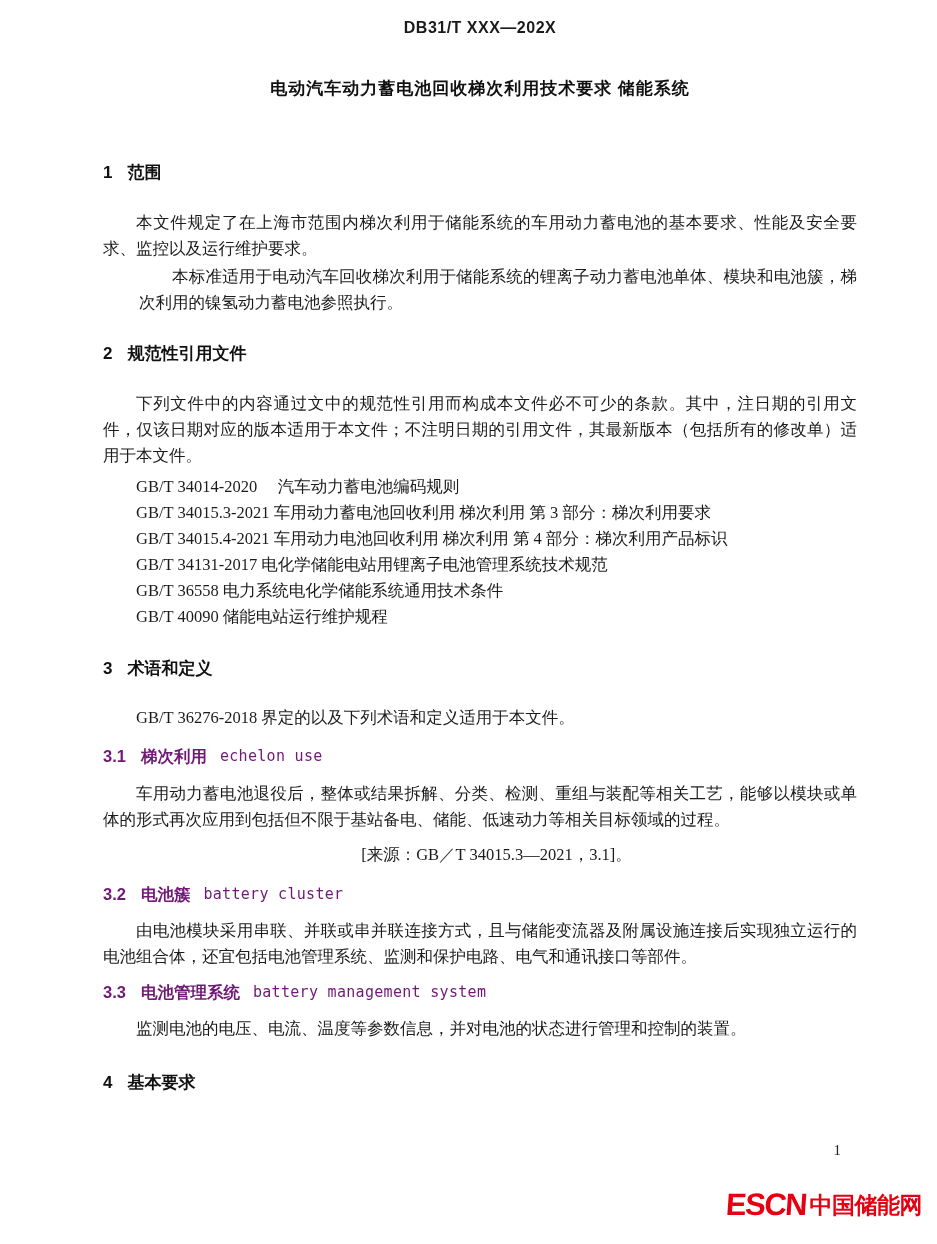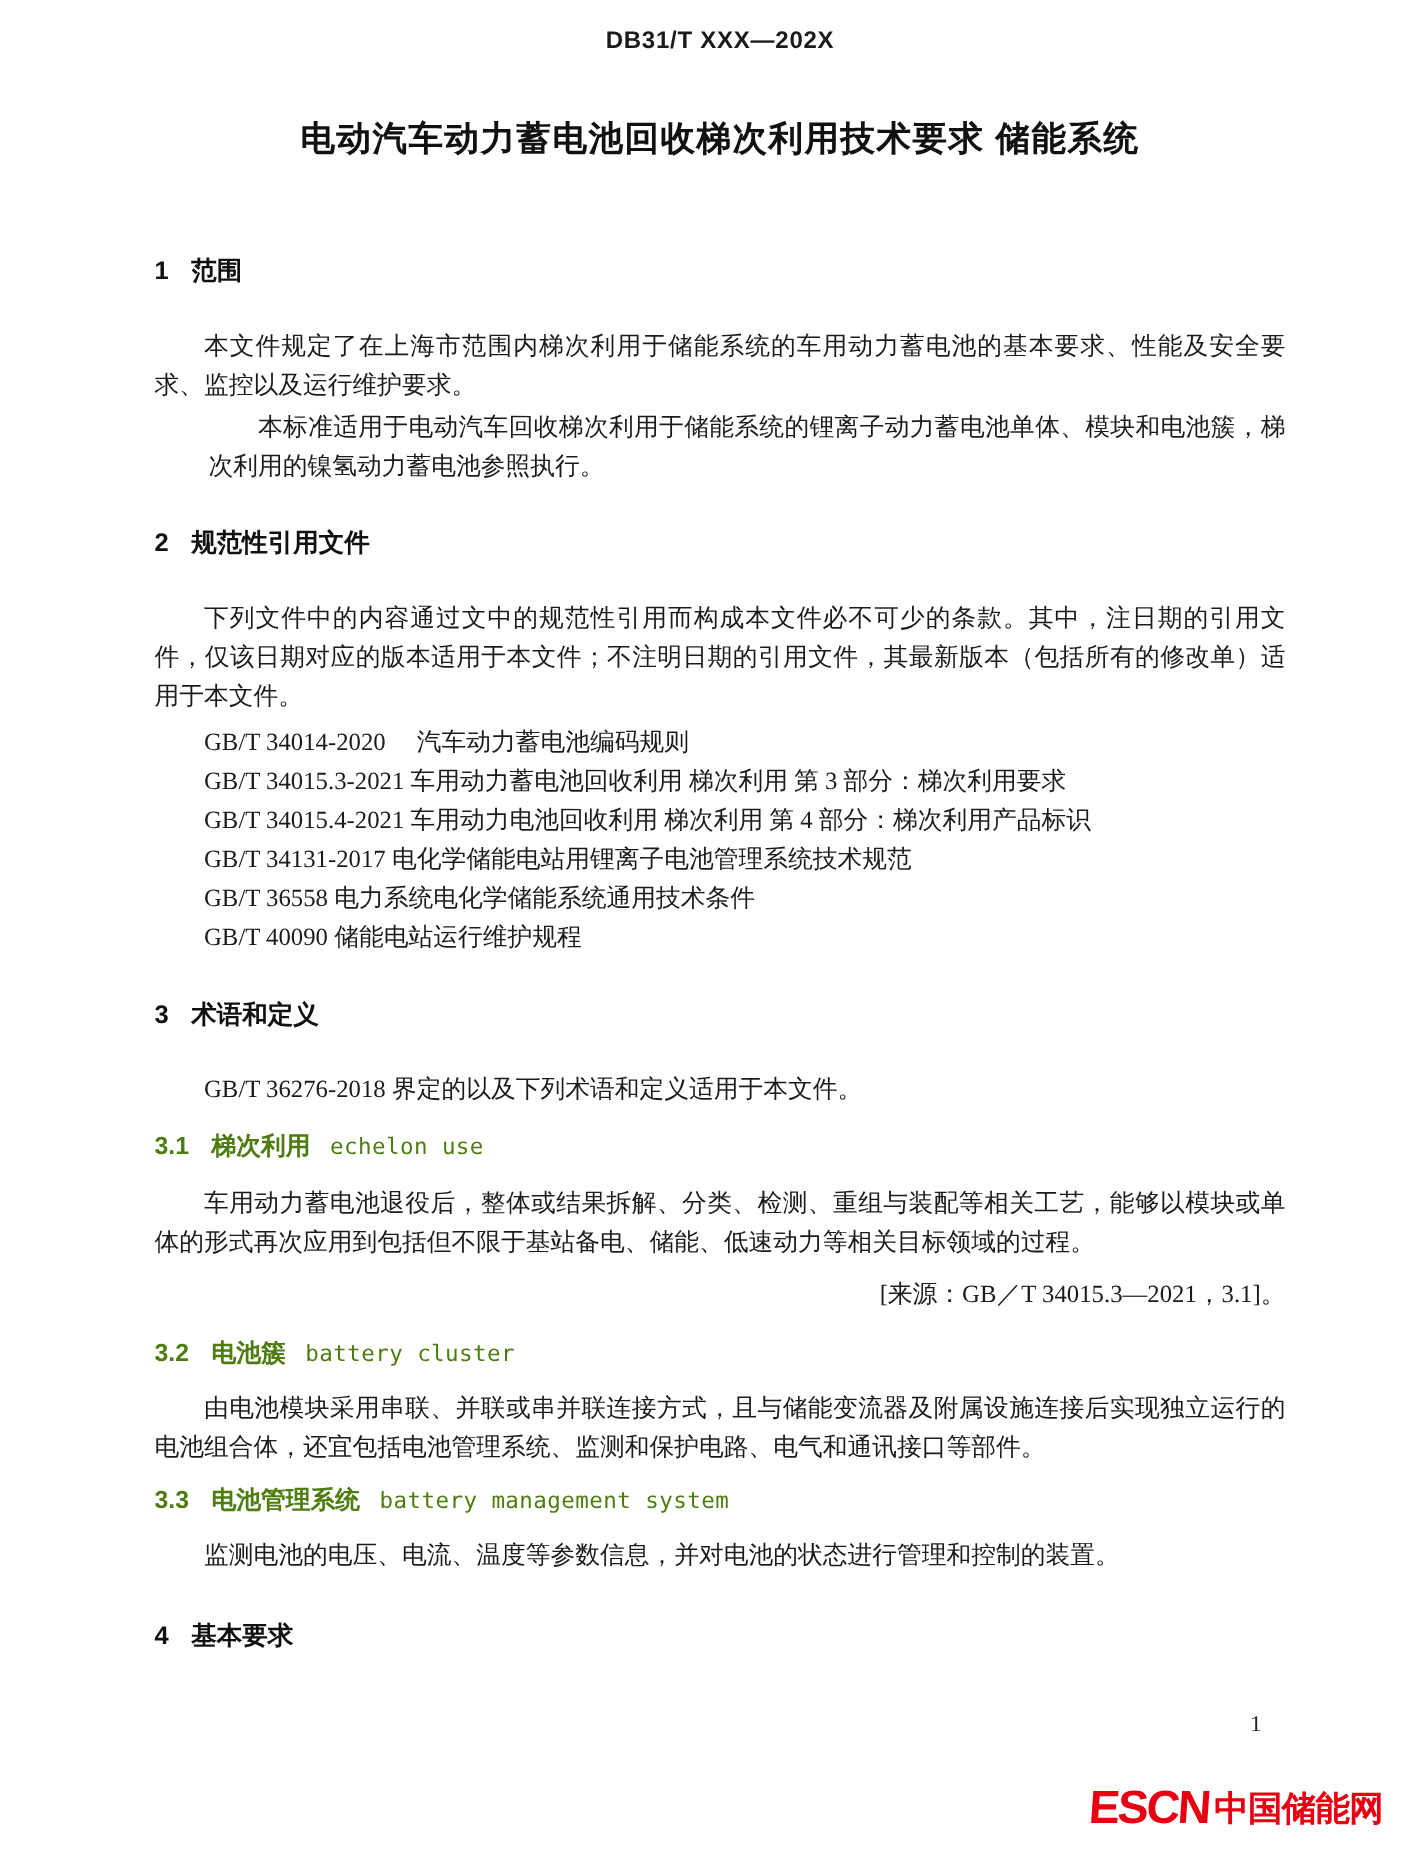--- a/index.html
+++ b/index.html
@@ -10,50 +10,50 @@
   }
   .content{padding:0 80px 0 103px;}
   .doc-header{
     padding-top:19px;text-align:center;
     font-family:"Liberation Sans","DejaVu Sans",sans-serif;
     font-weight:700;font-size:16px;letter-spacing:0.5px;
   }
   .doc-title{
     margin:40px 0 4px;text-align:center;
     font-family:"Liberation Sans","DejaVu Sans",sans-serif;
-    font-size:23px;font-weight:700;letter-spacing:1px;color:#111;
+    font-size:17px;font-weight:700;letter-spacing:1px;color:#111;
   }
   h2.sec{
     font-family:"Liberation Sans","DejaVu Sans",sans-serif;
     font-size:17px;font-weight:700;color:#111;
     display:flex;gap:15px;line-height:22px;
   }
   #h-s1{margin:62px 0 26px;}
   #h-s2{margin:27px 0 26px;}
   #h-s3{margin:28px 0 25px;}
   #h-s4{margin:30px 0 0;}
   h3.term{
     font-family:"Liberation Sans","DejaVu Sans",sans-serif;
-    font-size:16.5px;font-weight:700;color:#4d7c0f;line-height:21px;
+    font-size:16.5px;font-weight:700;color:#701a75;line-height:21px;
     display:flex;align-items:center;
   }
   h3.term .term-zh{margin-left:15px;}
   h3.term .term-en{
     margin-left:13px;font-family:"DejaVu Sans Mono","Liberation Mono",monospace;
     font-weight:400;font-size:15px;letter-spacing:0.3px;
   }
   #h-t31{margin:15px 0 14px;}
   #h-t32{margin:16px 0 13px;}
   #h-t33{margin:12px 0 13px;}
   p.body{font-size:16.5px;line-height:26px;margin:0;text-align:justify;}
   p.indent{text-indent:2em;}
   #s1-p2{margin-top:2px;margin-left:36px;}
   .refs{margin-top:5px;padding-left:33px;}
   .refs p{font-size:16.5px;line-height:26px;margin:0;}
-  #t31-src{margin-top:9px;text-align:right;}
+  #t31-src{margin-top:9px;text-align:center;}
   .page-number{
     position:absolute;top:1142px;right:96px;
     font-size:15px;font-family:"Liberation Serif",serif;color:#222;
   }
   .logo{
     position:absolute;top:1187px;right:15px;
     display:flex;align-items:center;white-space:nowrap;
   }
   .logo-latin{
     font-family:"Liberation Sans","DejaVu Sans",sans-serif;

